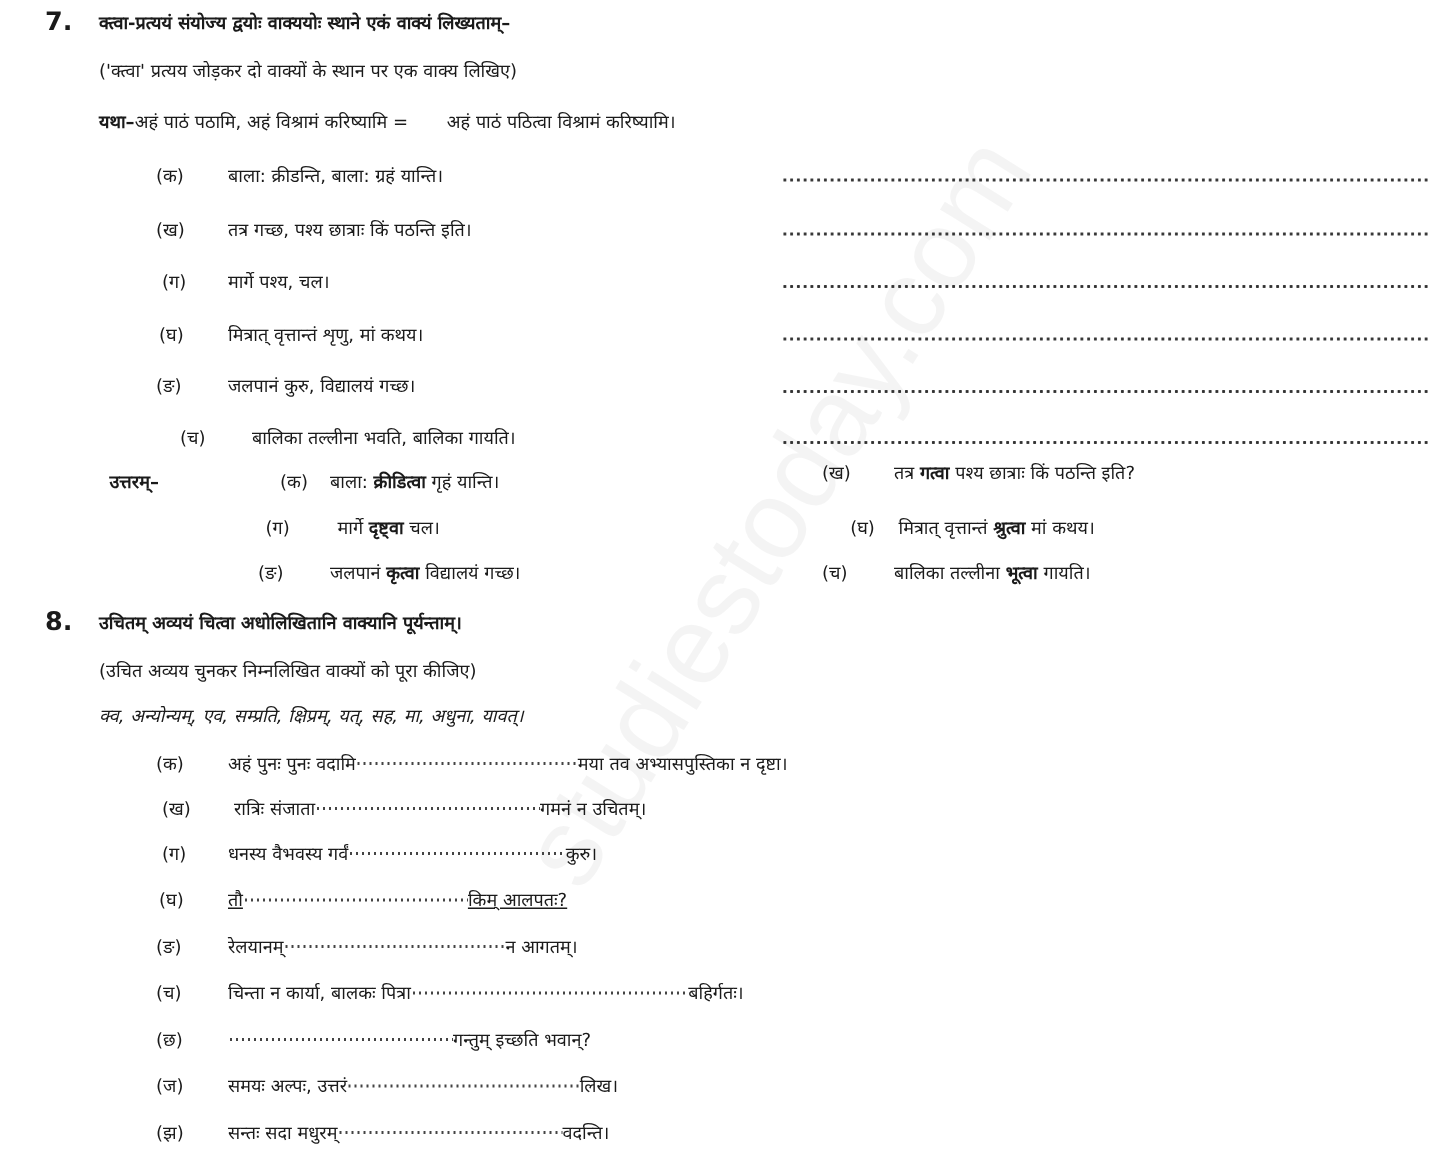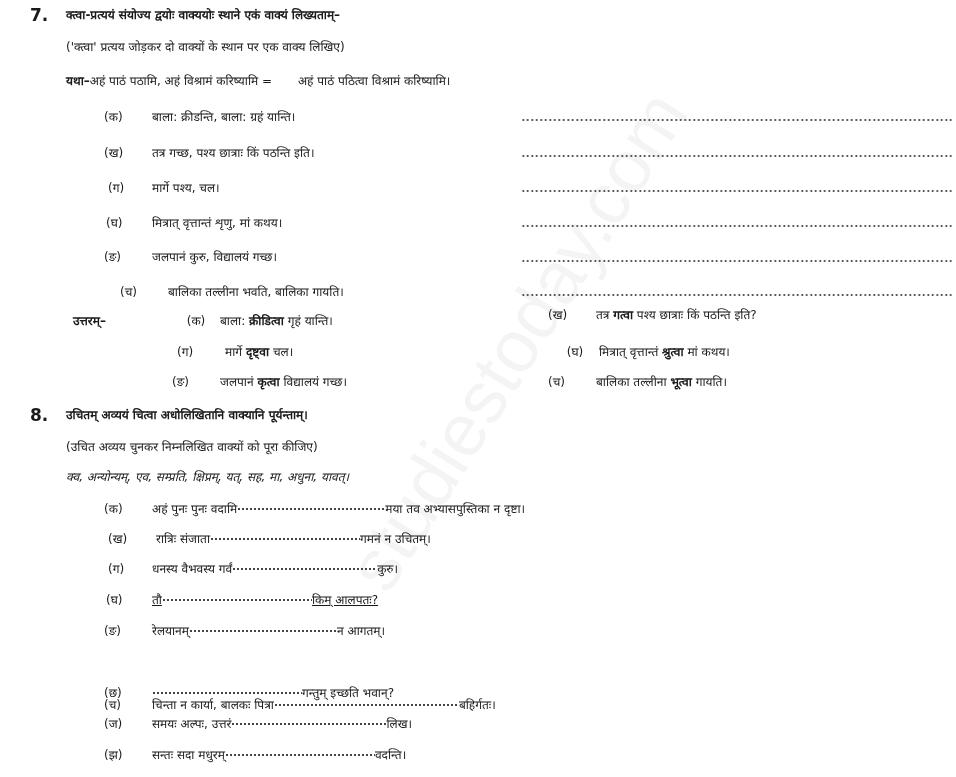--- a/index.html
+++ b/index.html
@@ -84,20 +84,20 @@
   <div class="line" style="left:104px; top:498px;"><span class="label">(क)</span><span>अहं पुनः पुनः वदामि</span><span class="blank" style="width:148px;"></span><span>मया तव अभ्यासपुस्तिका न दृष्टा।</span></div>
 
   <div class="line" style="left:108px; top:528px;"><span class="label">(ख)</span><span>रात्रिः संजाता</span><span class="blank" style="width:150px;"></span><span>गमनं न उचितम्।</span></div>
 
   <div class="line" style="left:108px; top:558px;"><span class="label" style="width:44px;">(ग)</span><span>धनस्य वैभवस्य गर्वं</span><span class="blank" style="width:145px;"></span><span>कुरु।</span></div>
 
   <div class="line" style="left:106px; top:589px;text-decoration:underline;"><span class="label" style="width:46px;">(घ)</span><span>तौ</span><span class="blank" style="width:150px;"></span><span>किम् आलपतः?</span></div>
 
   <div class="line" style="left:104px; top:620px;"><span class="label">(ङ)</span><span>रेलयानम्</span><span class="blank" style="width:148px;"></span><span>न आगतम्।</span></div>
 
-  <div class="line" style="left:104px; top:651px;margin-top:43px;"><span class="label">(च)</span><span>चिन्ता न कार्या, बालकः पित्रा</span><span class="blank" style="width:185px;"></span><span>बहिर्गतः।</span></div>
+  <div class="line" style="left:104px; top:651px;"><span class="label">(च)</span><span>चिन्ता न कार्या, बालकः पित्रा</span><span class="blank" style="width:185px;"></span><span>बहिर्गतः।</span></div>
 
   <div class="line" style="left:104px; top:682px;"><span class="label">(छ)</span><span></span><span class="blank" style="width:150px;"></span><span>गन्तुम् इच्छति भवान्?</span></div>
 
   <div class="line" style="left:104px; top:713px;"><span class="label">(ज)</span><span>समयः अल्पः, उत्तरं</span><span class="blank" style="width:155px;"></span><span>लिख।</span></div>
 
   <div class="line" style="left:104px; top:744px;"><span class="label">(झ)</span><span>सन्तः सदा मधुरम्</span><span class="blank" style="width:150px;"></span><span>वदन्ति।</span></div>
 </div>
 
 </body></html>

